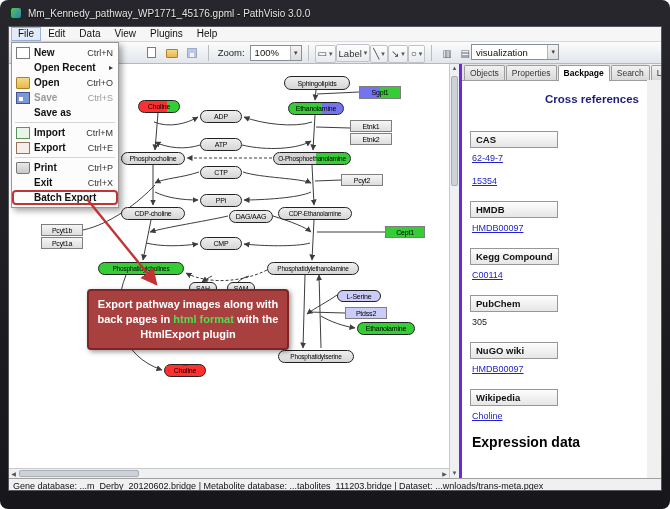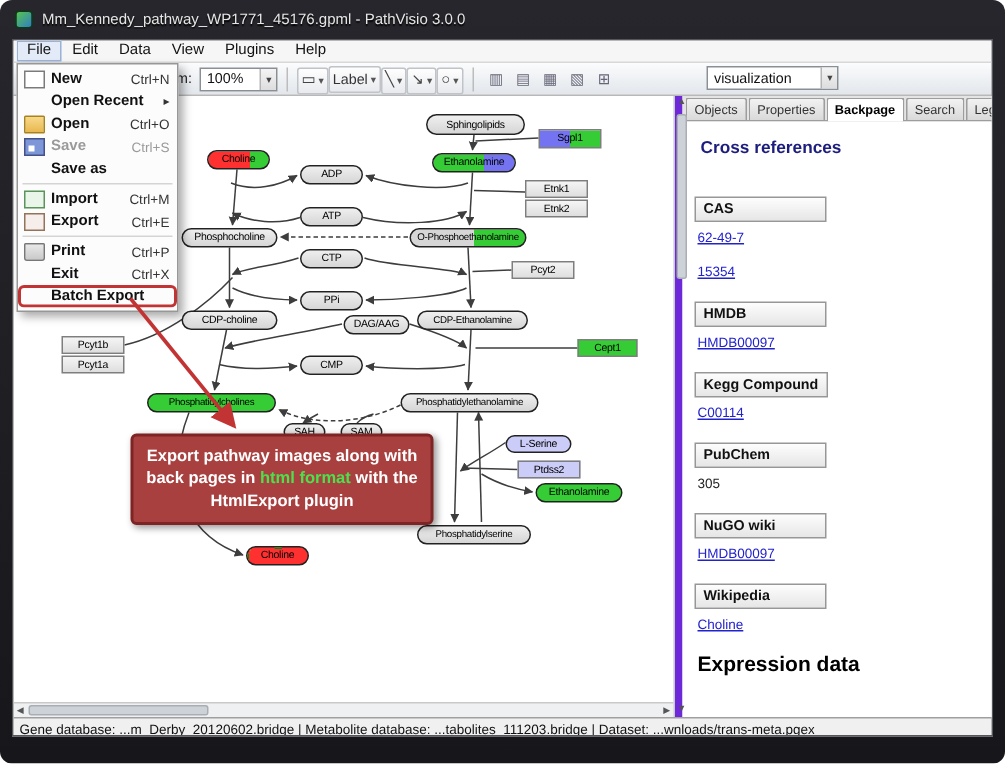--- a/index.html
+++ b/index.html
@@ -16,21 +16,21 @@
 
   .window{position:relative;width:654px;height:465px;background:#f0f0f0;border:1px solid #55555c;overflow:hidden;}
 
   
   .menubar{height:15px;background:#f6f6f6;border-bottom:1px solid #d8d8d8;display:flex;align-items:stretch;padding-left:2px;}
   .menu-item{font-size:10px;padding:1px 7px;color:#111;cursor:default;}
   .menu-item.open{background:#e2ebf7;box-shadow:inset 0 0 0 1px #9ab2d4;}
 
   
   .toolbar{position:relative;height:22px;background:linear-gradient(#fbfcfd,#e2e6eb);
-           border-bottom:1px solid #b8b8b8;display:flex;align-items:center;padding:0 16px;gap:2px;}
+           border-bottom:1px solid #b8b8b8;display:flex;align-items:center;padding:0 16px;gap:2px;justify-content:center;}
   .tb-btn{width:20px;height:18px;border:1px solid transparent;background:transparent;display:inline-flex;
           align-items:center;justify-content:center;padding:0;border-radius:2px;}
   .tb-sep{width:1px;height:16px;background:#bcbcbc;margin:0 4px;flex:none;}
   .tb-label{font-size:9.5px;color:#222;margin:0 3px;}
   .combo{display:inline-flex;align-items:center;background:#fff;border:1px solid #8a8f96;height:16px;
          padding:0 0 0 4px;font-size:9.5px;color:#111;}
   .combo .combo-arrow{font-size:7px;color:#444;border-left:1px solid #b5b5b5;margin-left:5px;
                       padding:0 3px;align-self:stretch;display:flex;align-items:center;background:linear-gradient(#f4f4f4,#ddd);}
   .zoom-combo{width:52px;justify-content:space-between;}
   .viz-combo{position:absolute;left:462px;top:2px;width:88px;justify-content:space-between;}
@@ -69,27 +69,27 @@
   .h-mid{position:absolute;width:5px;height:5px;background:#35d435;border:1px solid #1b7a1b;z-index:5;}
 
   
   .hscroll{width:440px;height:10px;background:#eef0f2;border-top:1px solid #c9c9c9;position:relative;}
   .hthumb{position:absolute;left:10px;top:1px;width:120px;height:7px;background:#cdd2d8;border:1px solid #a9aeb4;border-radius:2px;}
   .sb-arrow{position:absolute;font-size:6px;color:#555;line-height:9px;width:9px;text-align:center;}
   .vscroll{width:10px;background:#eef0f2;border-left:1px solid #c9c9c9;position:relative;}
   .vthumb{position:absolute;top:12px;left:1px;width:7px;height:110px;background:#cdd2d8;border:1px solid #a9aeb4;border-radius:2px;}
 
   
-  .sidepanel{width:212px;background:#fff;border-left:5px solid #6d28d9;display:flex;flex-direction:column;}
+  .sidepanel{width:188px;background:#fff;border-left:3px solid #6d28d9;display:flex;flex-direction:column;}
   .tabs{height:17px;background:#e4e4e4;display:flex;align-items:flex-end;padding:2px 2px 0 2px;gap:1px;border-bottom:1px solid #9d9d9d;}
   .tab{font-size:8.5px;padding:2px 5px 2px 5px;background:linear-gradient(#f2f2f2,#d9d9d9);border:1px solid #9d9d9d;
        border-bottom:none;border-radius:2px 2px 0 0;color:#333;}
   .tab.active{background:#fff;position:relative;top:1px;padding-bottom:3px;font-weight:bold;color:#000;}
   .panel-body{flex:1;background:#fff;padding:8px 8px 4px 8px;overflow:hidden;}
-  .xref-heading{color:#1d1d7e;font-weight:bold;font-size:11.5px;margin:4px 0 24px 4px;}
+  .xref-heading{color:#1d1d7e;font-weight:bold;font-size:11.5px;margin:4px 0 24px 17px;text-align:right;}
   .xref{margin-bottom:13px;}
   .xref-src{display:inline-block;min-width:88px;background:linear-gradient(#fdfdfd,#e6e6e6);
             border:1px solid #979797;font-size:9.5px;font-weight:bold;color:#111;padding:2px 5px;}
   .xref-id{display:block;font-size:9px;margin:5px 0 0 2px;color:#222;text-decoration:none;}
   .xref-id.link{color:#2222cc;text-decoration:underline;}
   .expr-heading{font-weight:bold;font-size:14px;color:#000;margin:8px 0 0 2px;}
 
   
   .statusbar{height:15px;background:#f0f0f0;border-top:1px solid #9f9f9f;display:flex;align-items:center;}
   .statusbar span{font-size:9px;color:#111;padding-left:4px;white-space:nowrap;overflow:hidden;}

